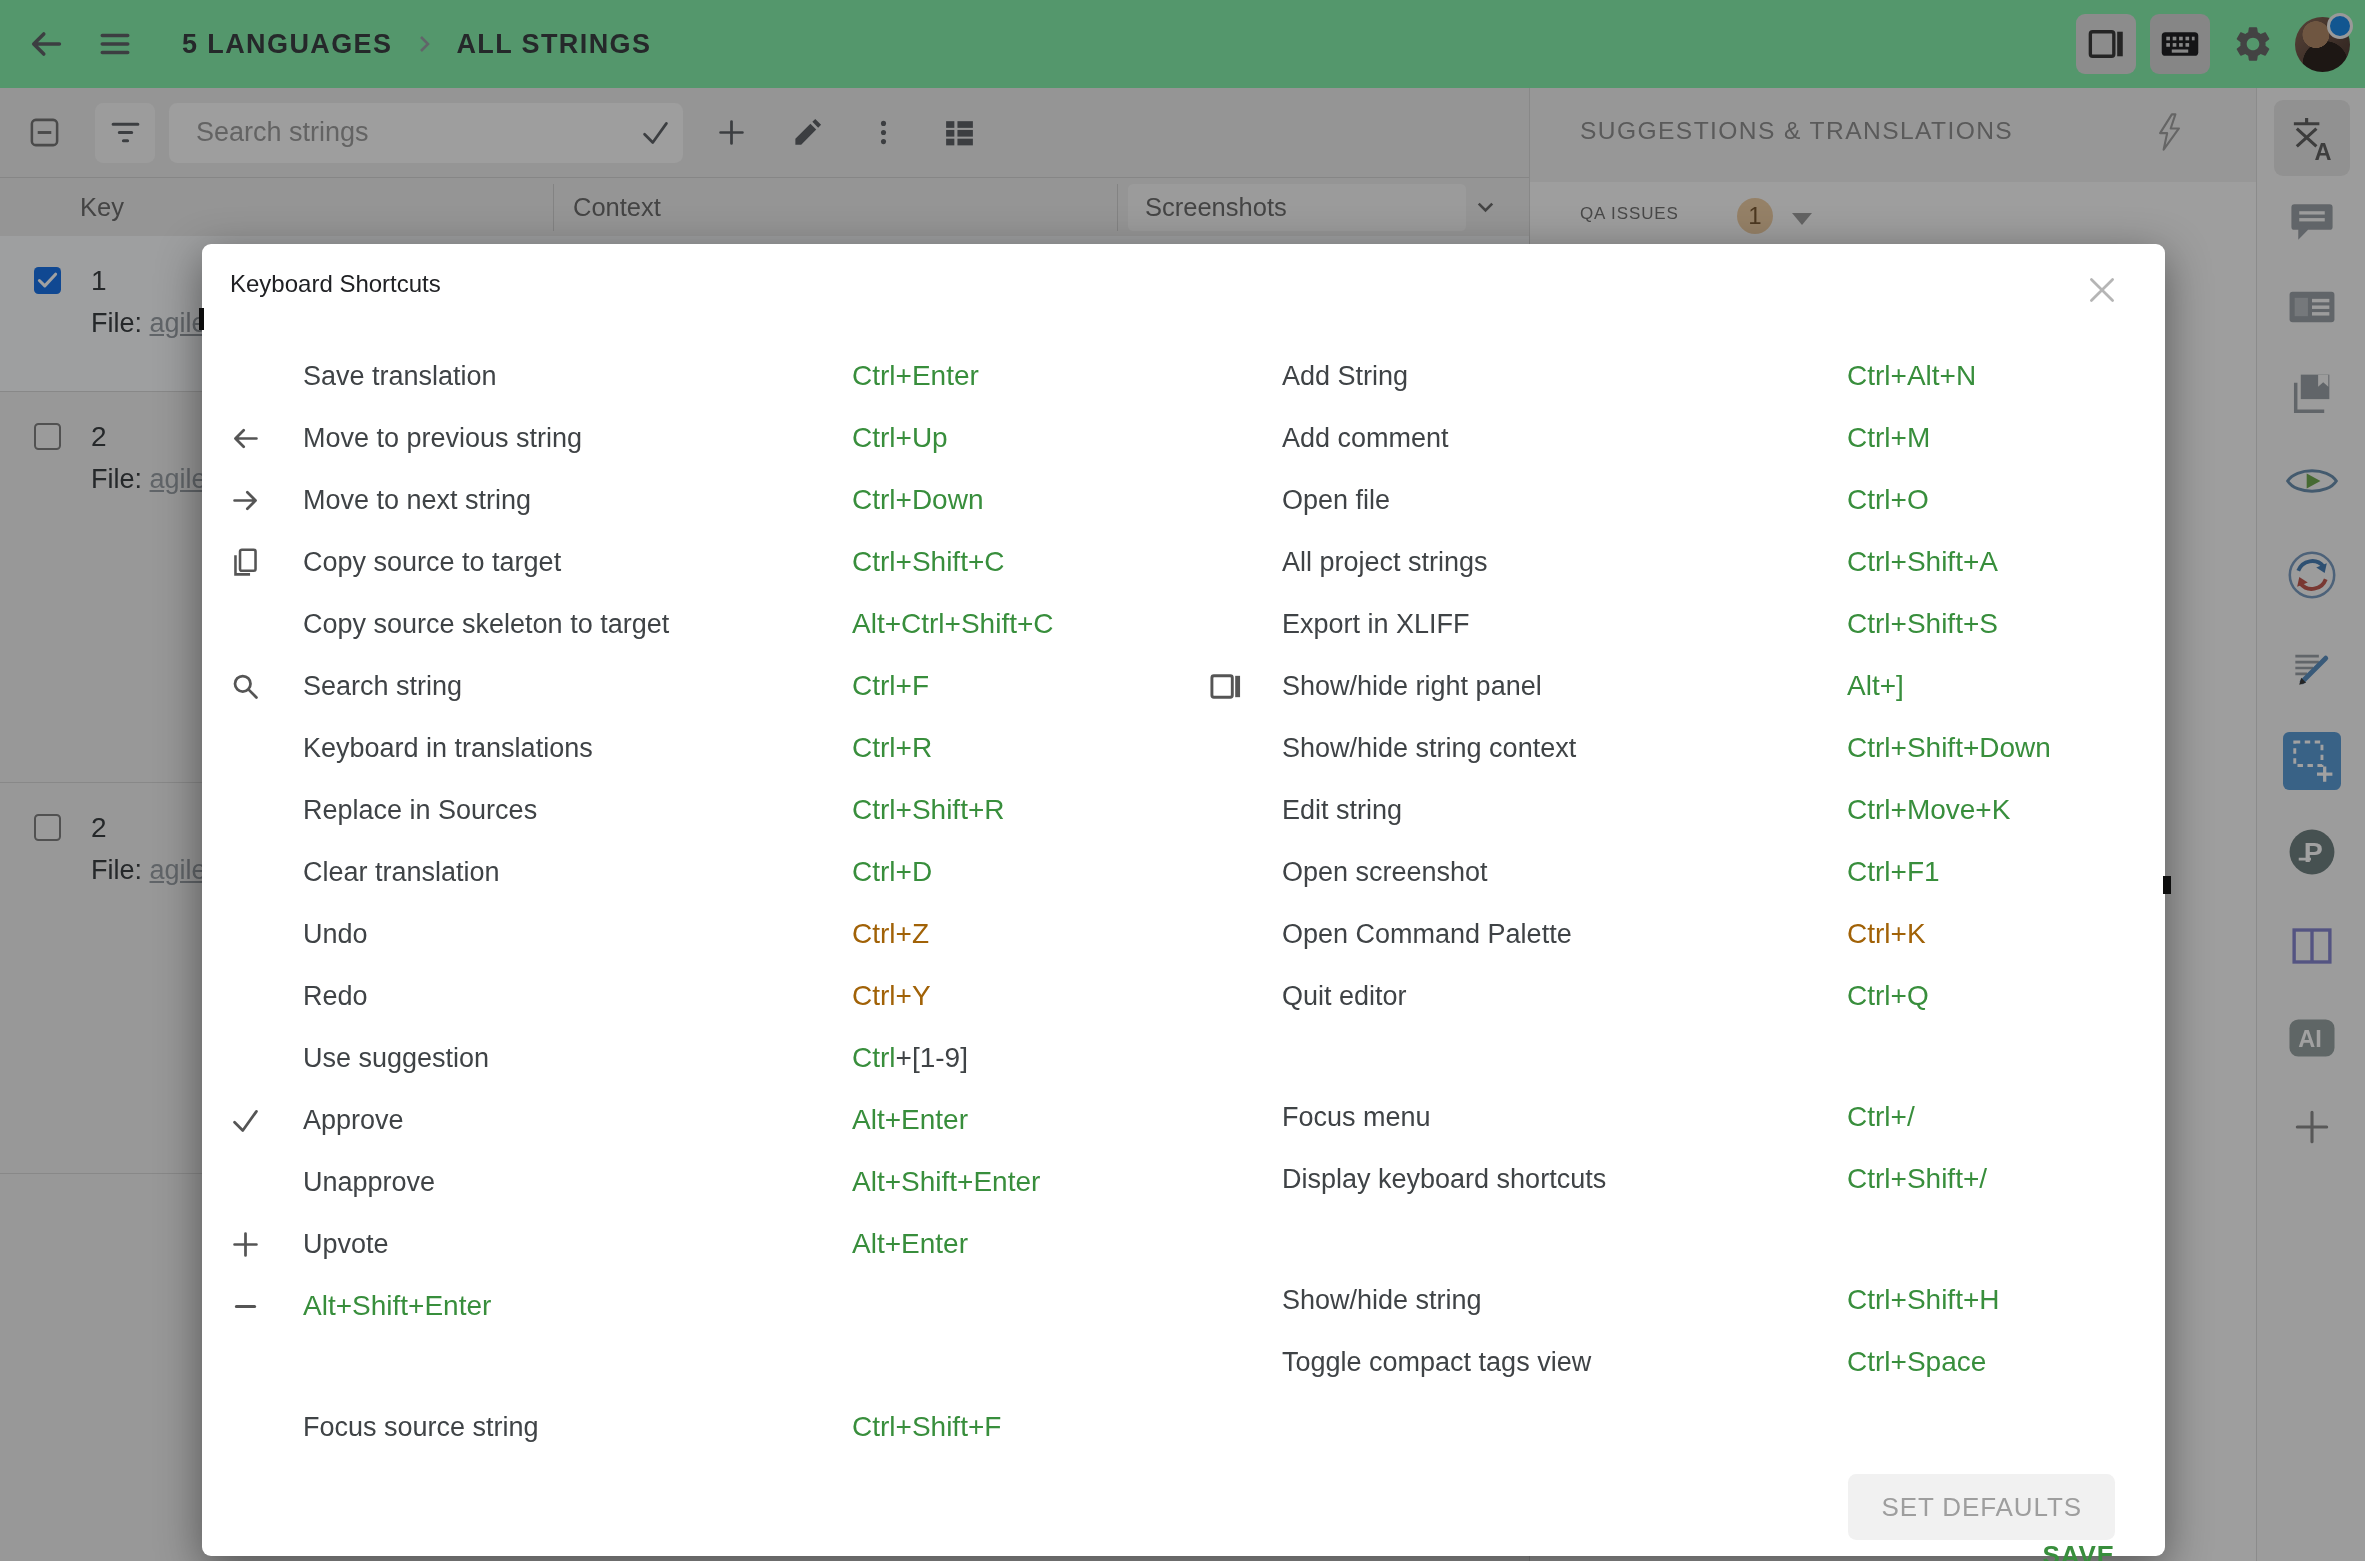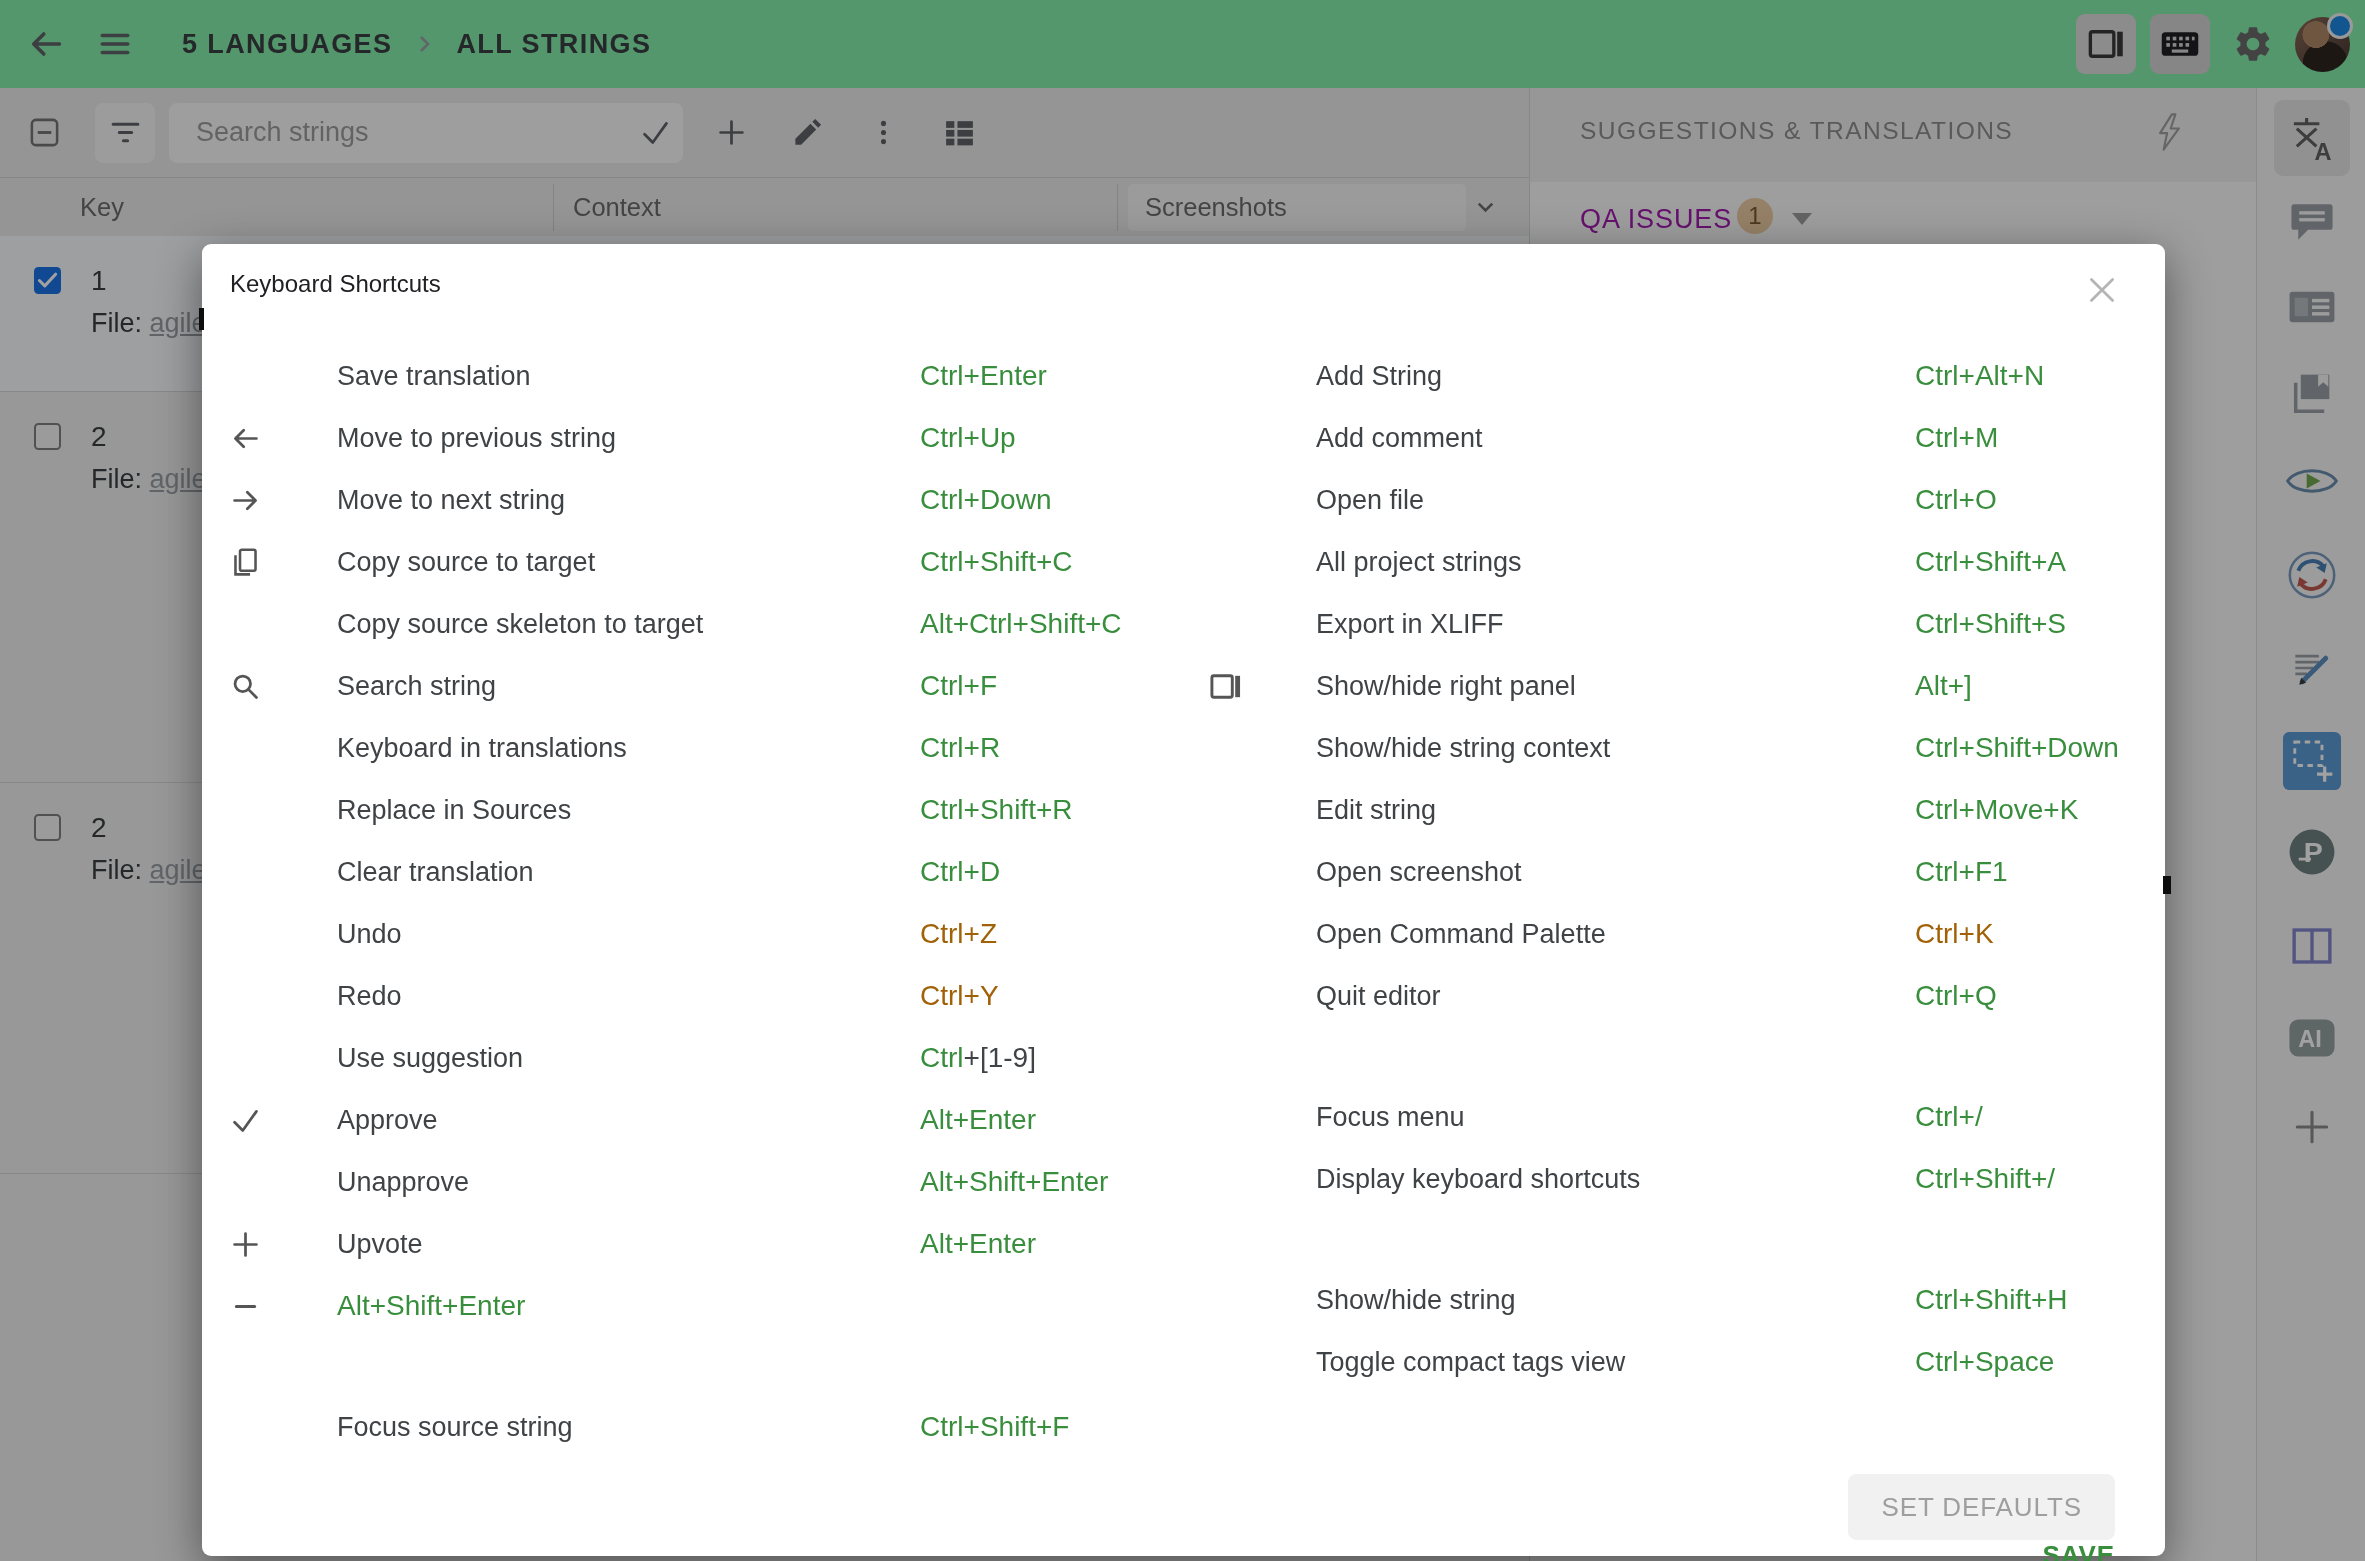--- a/index.html
+++ b/index.html
@@ -54,42 +54,42 @@
   .rownum{font-size:28px;color:#3c4043;}
   .rowfile{font-size:27px;color:#3c4043;margin-top:11px;white-space:nowrap;}
   .filelink{color:#9aa0a6;text-decoration:underline;}
   
   .rpanel{position:absolute;left:1529px;top:88px;width:728px;height:1473px;background:#fbfbfb;
     border-left:0.9px solid #d8d8d8;}
   .rptop{position:absolute;left:0;top:0;width:728px;height:94px;background:#f0f0f0;}
   .rptitle{position:absolute;left:50px;top:29px;font-size:24.6px;letter-spacing:1.4px;color:#8f8f8f;}
   .bolt{position:absolute;right:73px;top:24px;color:#a0a0a0;}
   .qarow{position:absolute;left:0;top:94px;width:728px;height:73px;}
-  .qalabel{position:absolute;left:50px;top:22px;font-size:27px;letter-spacing:0.9px;color:#a21caf;}
+  .qalabel{position:absolute;left:50px;top:22px;font-size:17px;letter-spacing:0.9px;color:#737373;}
   .qabadge{position:absolute;left:207px;top:16.4px;min-width:36px;height:36px;border-radius:18px;
     background:#edcda4;color:#7a5a34;font-size:24px;display:flex;align-items:center;justify-content:center;}
   .qacaret{position:absolute;left:262px;top:31px;width:0;height:0;
     border-left:10px solid transparent;border-right:10px solid transparent;border-top:12px solid #9e9e9e;}
   
   .rail{position:absolute;left:2256px;top:88px;width:109px;height:1473px;background:#f7f7f7;
     border-left:0.9px solid #dcdcdc;}
   .side-icon{position:absolute;left:55px;transform:translate(-50%,-50%);display:flex;
     align-items:center;justify-content:center;}
   .side-icon.activebg{width:76px;height:76px;background:#e6e6e6;border-radius:9px;}
   
   .dim{position:absolute;inset:0;background:rgba(0,0,0,0.37);z-index:40;}
   
   .modal{position:absolute;left:202px;top:244px;width:1963px;height:1312px;background:#ffffff;
     border-radius:9px;box-shadow:0 12.7px 45px rgba(0,0,0,0.45);z-index:50;}
   .mtitle{position:absolute;left:28px;top:25.5px;font-size:24px;color:#202124;}
   .mclose{position:absolute;right:44px;top:27px;width:38px;height:38px;color:#9e9e9e;
     display:flex;align-items:center;justify-content:center;}
   .kcols{position:absolute;left:28px;top:101px;right:27px;display:flex;}
   .kcol1{width:979px;} .kcol2{flex:1;}
-  .krow{height:62px;display:flex;align-items:center;gap:34px;}
+  .krow{height:62px;display:flex;align-items:center;}
   .krow.gap{margin-top:59px;}
   .kicon{width:73px;color:#555;display:flex;align-items:center;}
   .klabel{font-size:27px;color:#3f4346;}
   .kcol1 .klabel{width:549px;} .kcol2 .klabel{width:565px;}
   .kkeys{font-size:28px;white-space:nowrap;}
   .k-green{color:#388e3c;} .k-gray{color:#a16207;} .k-dark{color:#3f4346;}
   .mfooter{position:absolute;right:50px;bottom:16.4px;height:66px;display:flex;align-items:flex-end;flex-direction:column;}
   .btn-defaults{height:66px;line-height:66px;padding:0 33px;border-radius:8.2px;background:#f1f1f1;
     color:#9e9e9e;font-size:26px;letter-spacing:0.9px;font-weight:500;}
   .btn-save{margin-left:47px;color:#388e3c;font-size:26px;letter-spacing:0.9px;font-weight:600;}

